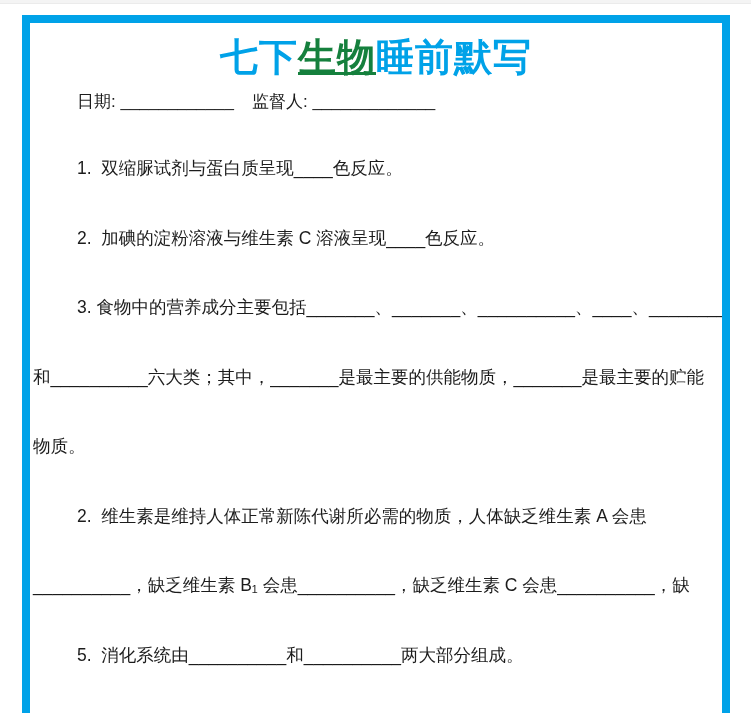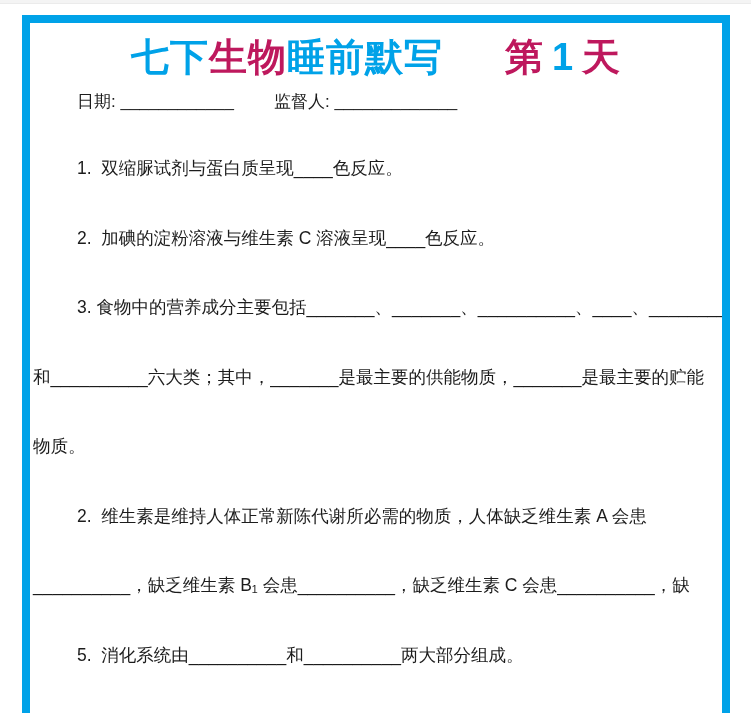--- a/index.html
+++ b/index.html
@@ -40,33 +40,33 @@
     display: flex;
     justify-content: center;
     align-items: baseline;
     font-size: 38px;
     line-height: 44px;
     font-weight: 900;
     letter-spacing: 1px;
     white-space: pre;
   }
   .ws-title .blue { color: #00A2E8; }
-  .ws-title .black { color: #be185d; }
+  .ws-title .black { color: #15803d; text-decoration: underline; }
   .day-group { margin-left: 62px; }
   .day-digit { margin: 0 8px; }
   .meta-row {
     display: flex;
     margin-top: 12px;
     padding-left: 45px;
     font-size: 17px;
     line-height: 22px;
     white-space: pre;
   }
   .meta-item.g2 { margin-left: 62px; }
-  .meta-item.g3 { margin-left: 40px; }
+  .meta-item.g3 { margin-left: 18px; }
   .q-lines {
     margin-top: 6px;
     font-size: 17.5px;
     line-height: 27.5px;
   }
   .qline {
     white-space: pre;
     padding-left: 1px;
     margin-top: 42px;
   }
@@ -81,21 +81,20 @@
   <div class="top-edge"></div>
 
   <div class="page-box">
 
     <section>
 
       <h1 class="ws-title">
         <span class="blue">七下</span>
         <span class="black">生物</span>
         <span class="blue">睡前默写</span>
-        <span class="day-group"><span class="black">第</span><span class="blue day-digit">1</span><span class="black">天</span></span>
       </h1>
 
       <div class="meta-row">
         <span class="meta-item g1"><span>日期: </span><span>____________</span></span>
         <span class="meta-item g3"><span>监督人: </span><span>_____________</span></span>
       </div>
 
       <div class="q-lines">
         <div class="qline indent">1.  双缩脲试剂与蛋白质呈现____色反应。</div>
         <div class="qline indent">2.  加碘的淀粉溶液与维生素 C 溶液呈现____色反应。</div>

